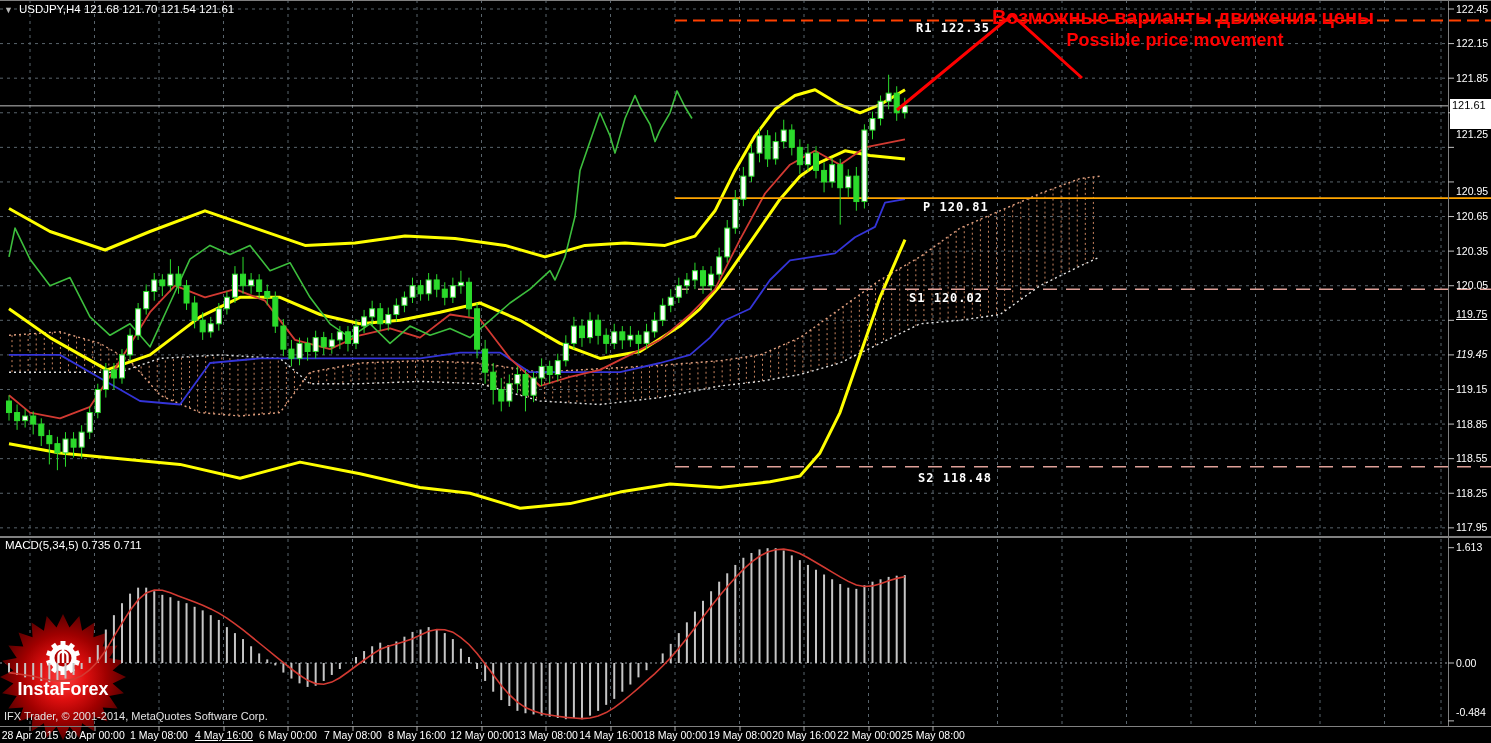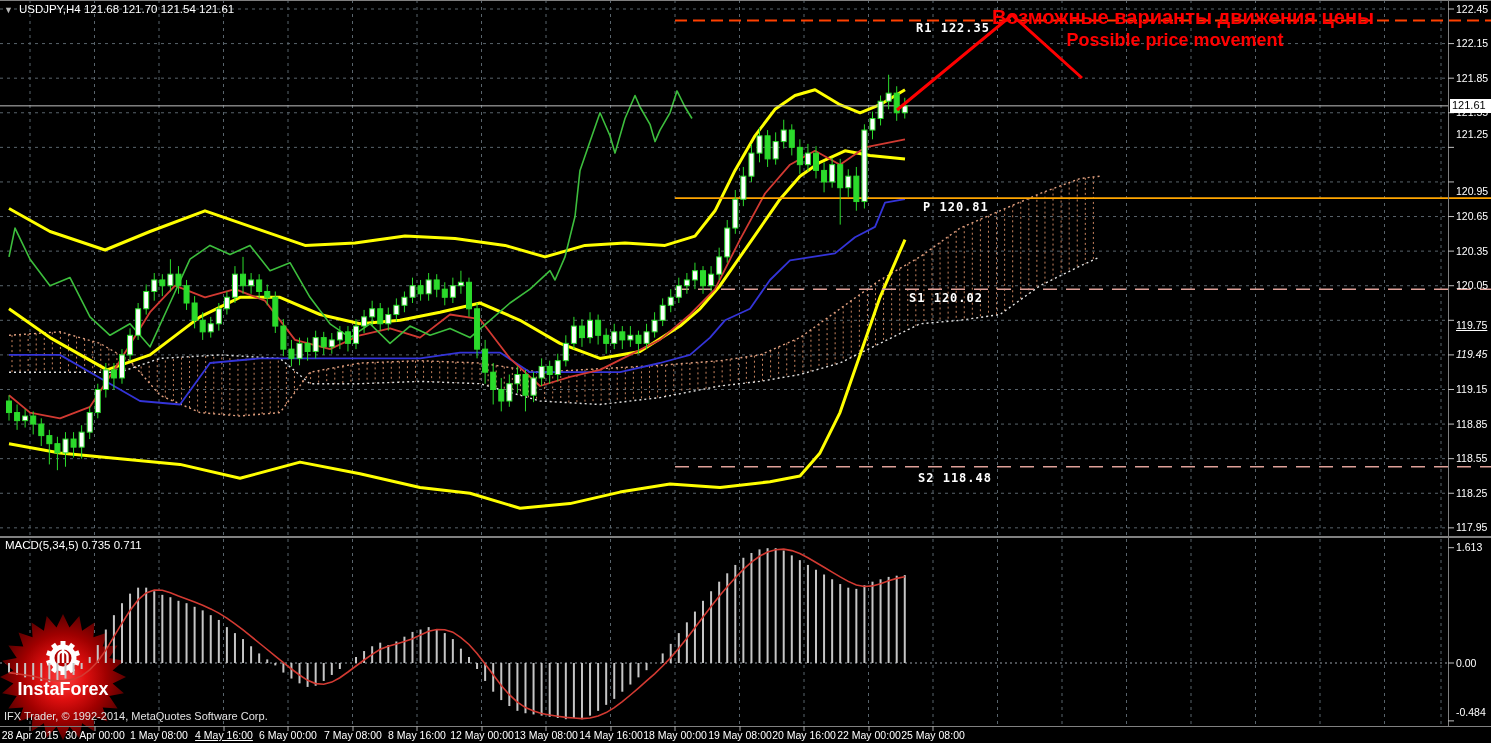--- a/index.html
+++ b/index.html
@@ -8,21 +8,21 @@
   #cv{position:absolute;left:0;top:0;}
   #title-bar{position:absolute;left:4px;top:3px;color:#fff;font:11.5px "Liberation Sans",sans-serif;white-space:nowrap;}
   #symbol-menu{color:#b8b8b8;font-size:9px;margin-right:6px;cursor:pointer;}
   .pivot-lbl{position:absolute;color:#fff;font:bold 12px "DejaVu Sans Mono",monospace;letter-spacing:1px;white-space:nowrap;}
   #ann-ru{position:absolute;left:1183px;top:6px;transform:translateX(-50%);color:#ff0000;
           font:bold 20px "Liberation Sans",sans-serif;white-space:nowrap;}
   #ann-en{position:absolute;left:1175px;top:30px;transform:translateX(-50%);color:#ff0000;
           font:bold 18px "Liberation Sans",sans-serif;white-space:nowrap;}
   #macd-lbl{position:absolute;left:5px;top:539px;color:#fff;font:11.5px "Liberation Sans",sans-serif;}
   #copyright{position:absolute;left:4px;top:710px;color:#e2e2e2;font:11px "Liberation Sans",sans-serif;z-index:5;}
-  #cur-price{position:absolute;left:1450px;top:99px;width:39px;height:14px;background:#fff;color:#000;
+  #cur-price{position:absolute;left:1450px;top:99px;width:39px;height:30px;background:#fff;color:#000;
              font:11px "Liberation Sans",sans-serif;padding-left:2px;z-index:4;}
   .tlabel{position:absolute;top:729px;transform:translateX(-50%);color:#fff;
           font:10.5px "Liberation Sans",sans-serif;white-space:nowrap;}
   .plabel{position:absolute;left:1456px;color:#fff;font:10.5px "Liberation Sans",sans-serif;}
 </style>
 </head>
 <body>
 
 <div id="app">
   <svg id="cv" width="1491" height="743">
@@ -640,34 +640,34 @@
 
   <div class="pivot-lbl" style="left:916px;top:21px">R1 122.35</div>
   <div class="pivot-lbl" style="left:923px;top:200px">P 120.81</div>
   <div class="pivot-lbl" style="left:909px;top:291px">S1 120.02</div>
   <div class="pivot-lbl" style="left:918px;top:471px">S2 118.48</div>
 
   <div id="ann-en">Possible price movement</div>
   <div id="ann-ru">Возможные варианты движения цены</div>
 
   <div id="macd-lbl">MACD(5,34,5) 0.735 0.711</div>
-  <div id="copyright">IFX Trader, © 1992-2014, MetaQuotes Software Corp.</div>
+  <div id="copyright">IFX Trader, © 2001-2014, MetaQuotes Software Corp.</div>
   <div id="cur-price">121.61</div>
 
   <div id="price-labels">
       <div class="plabel" style="top: 2.5px;">122.45</div>
       <div class="plabel" style="top: 37.09px;">122.15</div>
       <div class="plabel" style="top: 71.68px;">121.85</div>
       <div class="plabel" style="top: 106.27px;">121.55</div>
       <div class="plabel" style="top: 128px; text-align: center;">121.25</div>
       <div class="plabel" style="top: 185px;">120.95</div>
       <div class="plabel" style="top: 210.04px;">120.65</div>
       <div class="plabel" style="top: 244.63px;">120.35</div>
       <div class="plabel" style="top: 279.22px;">120.05</div>
-      <div class="plabel" style="top: 319px; text-decoration: underline;">119.75</div>
+      <div class="plabel" style="top: 308px; text-decoration: underline;">119.75</div>
       <div class="plabel" style="top: 348.4px; font-style: italic;">119.45</div>
       <div class="plabel" style="top: 382.99px;">119.15</div>
       <div class="plabel" style="top: 417.58px;">118.85</div>
       <div class="plabel" style="top: 452.17px;">118.55</div>
       <div class="plabel" style="top: 486.76px;">118.25</div>
       <div class="plabel" style="top: 521.35px;">117.95</div>
     </div>
   <div id="time-labels">
       <div class="tlabel" style="left: 30px;">28 Apr 2015</div>
       <div class="tlabel" style="left: 95px;">30 Apr 00:00</div>

